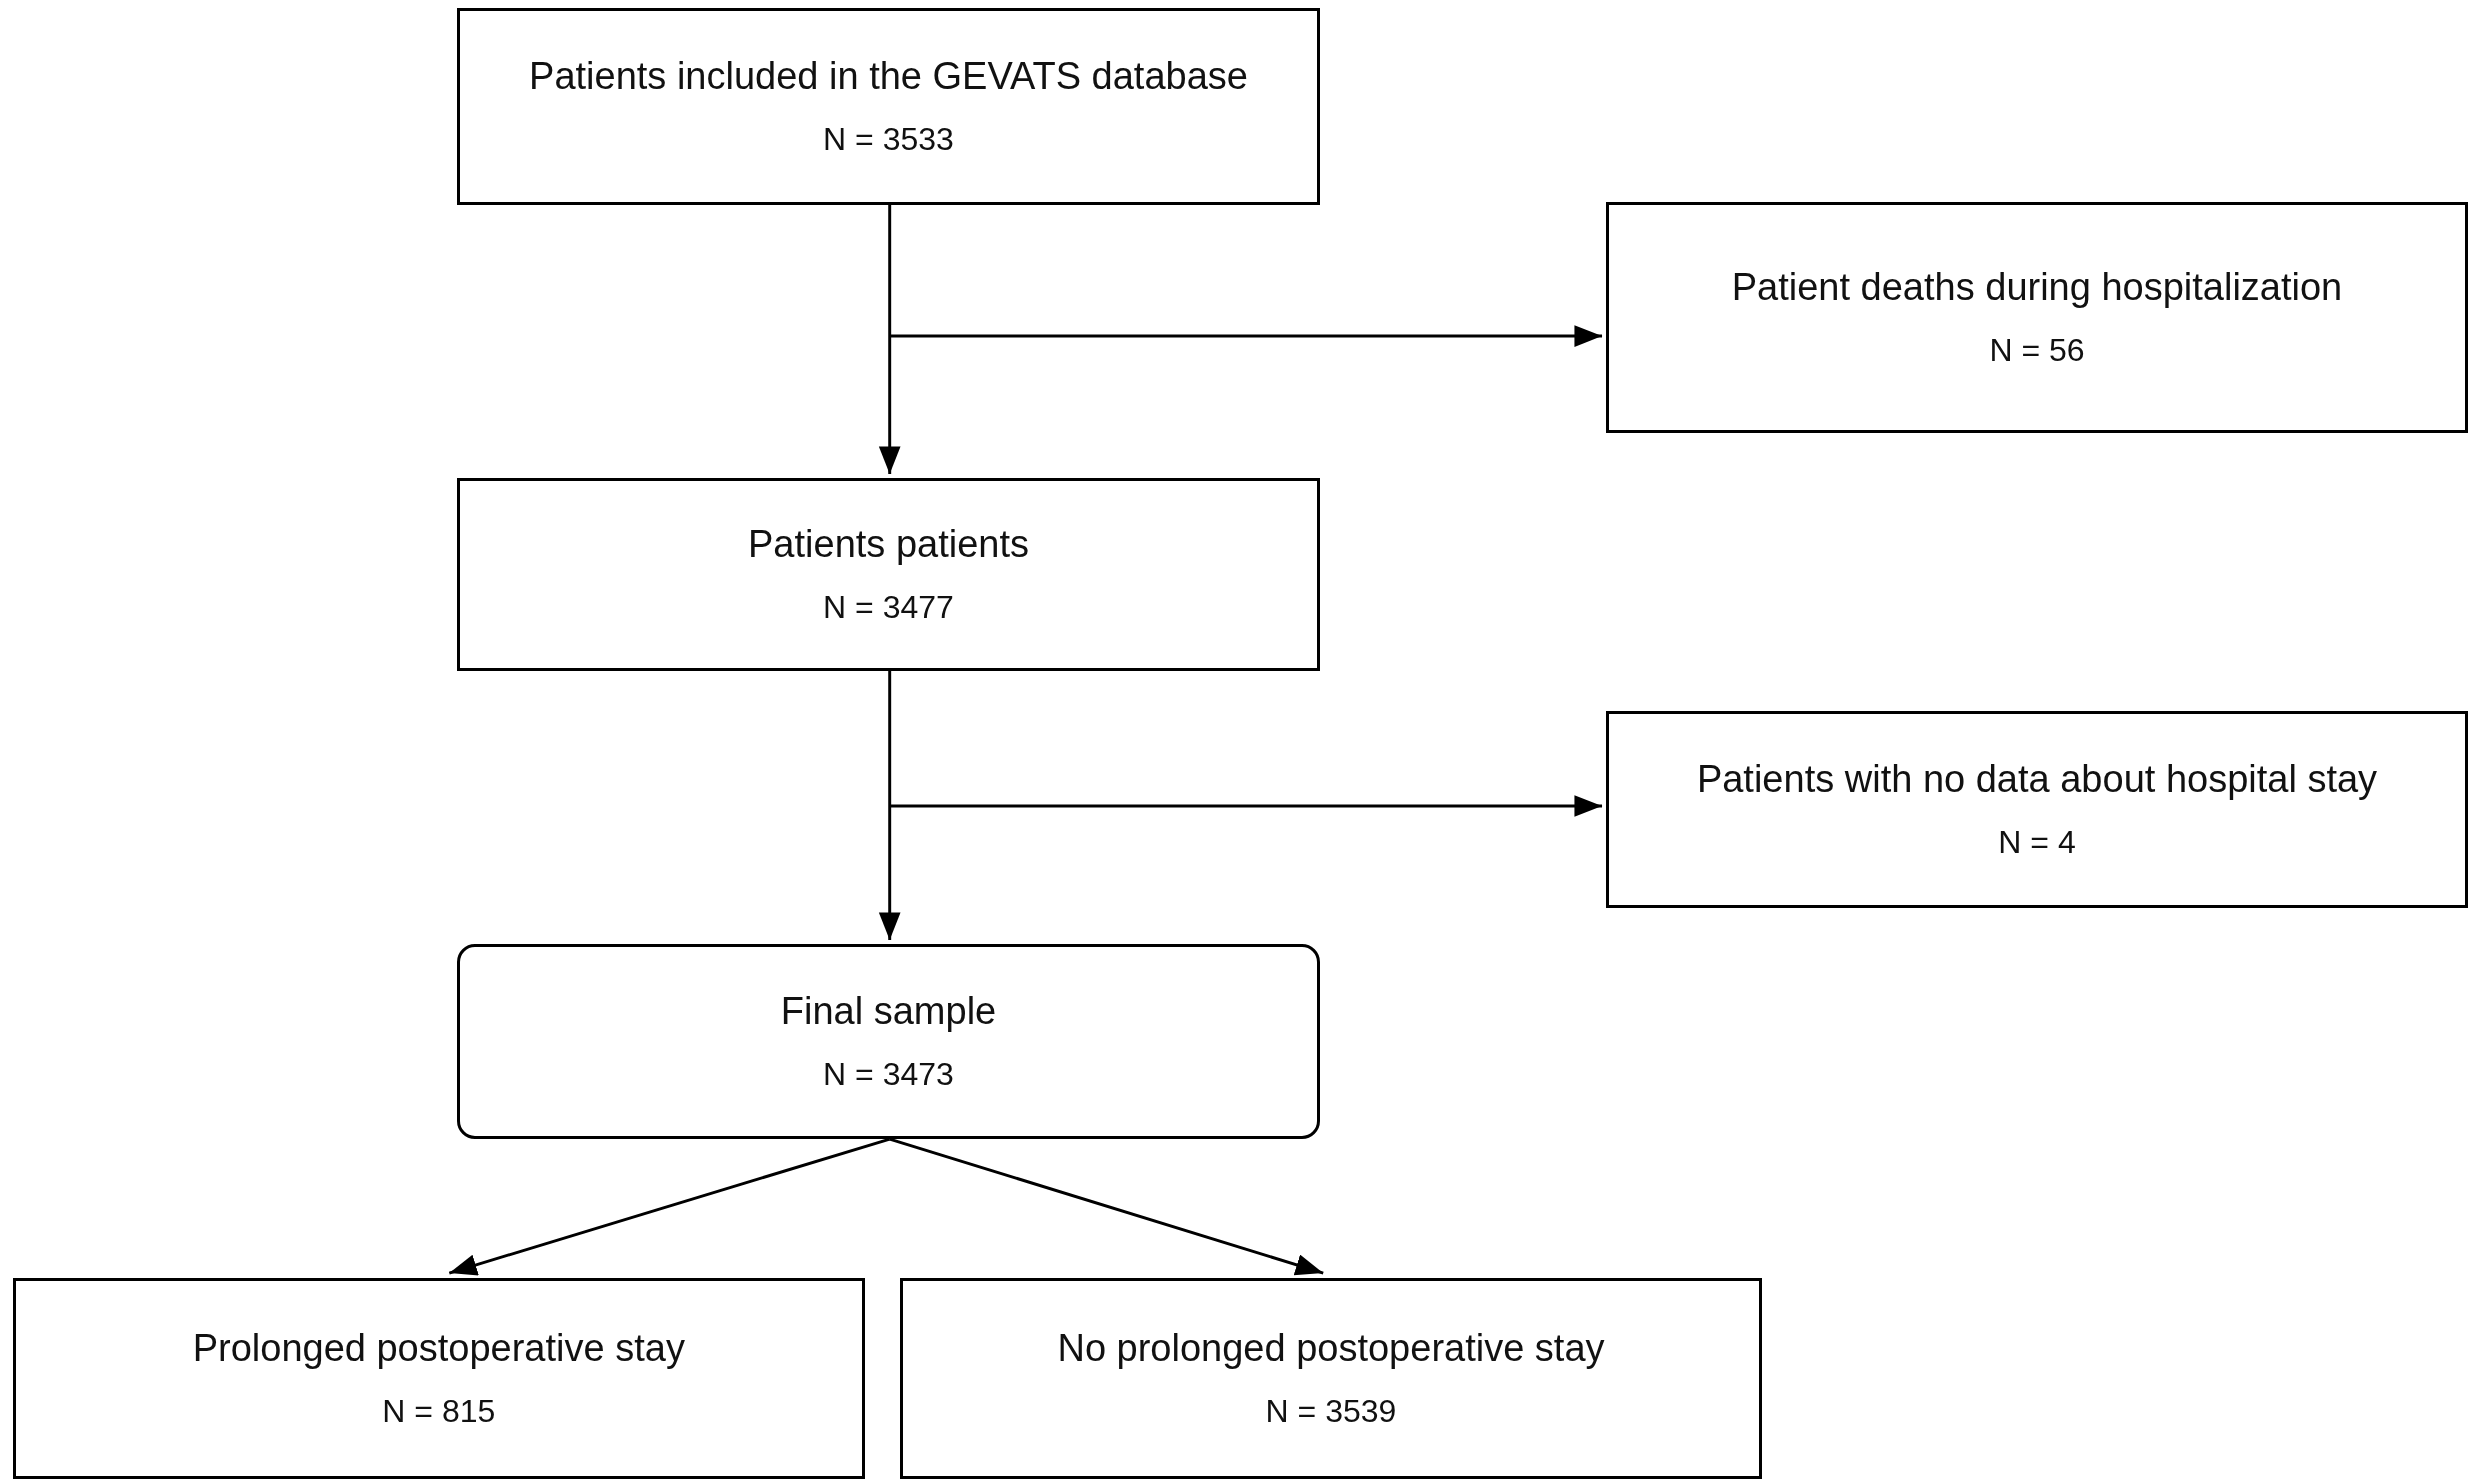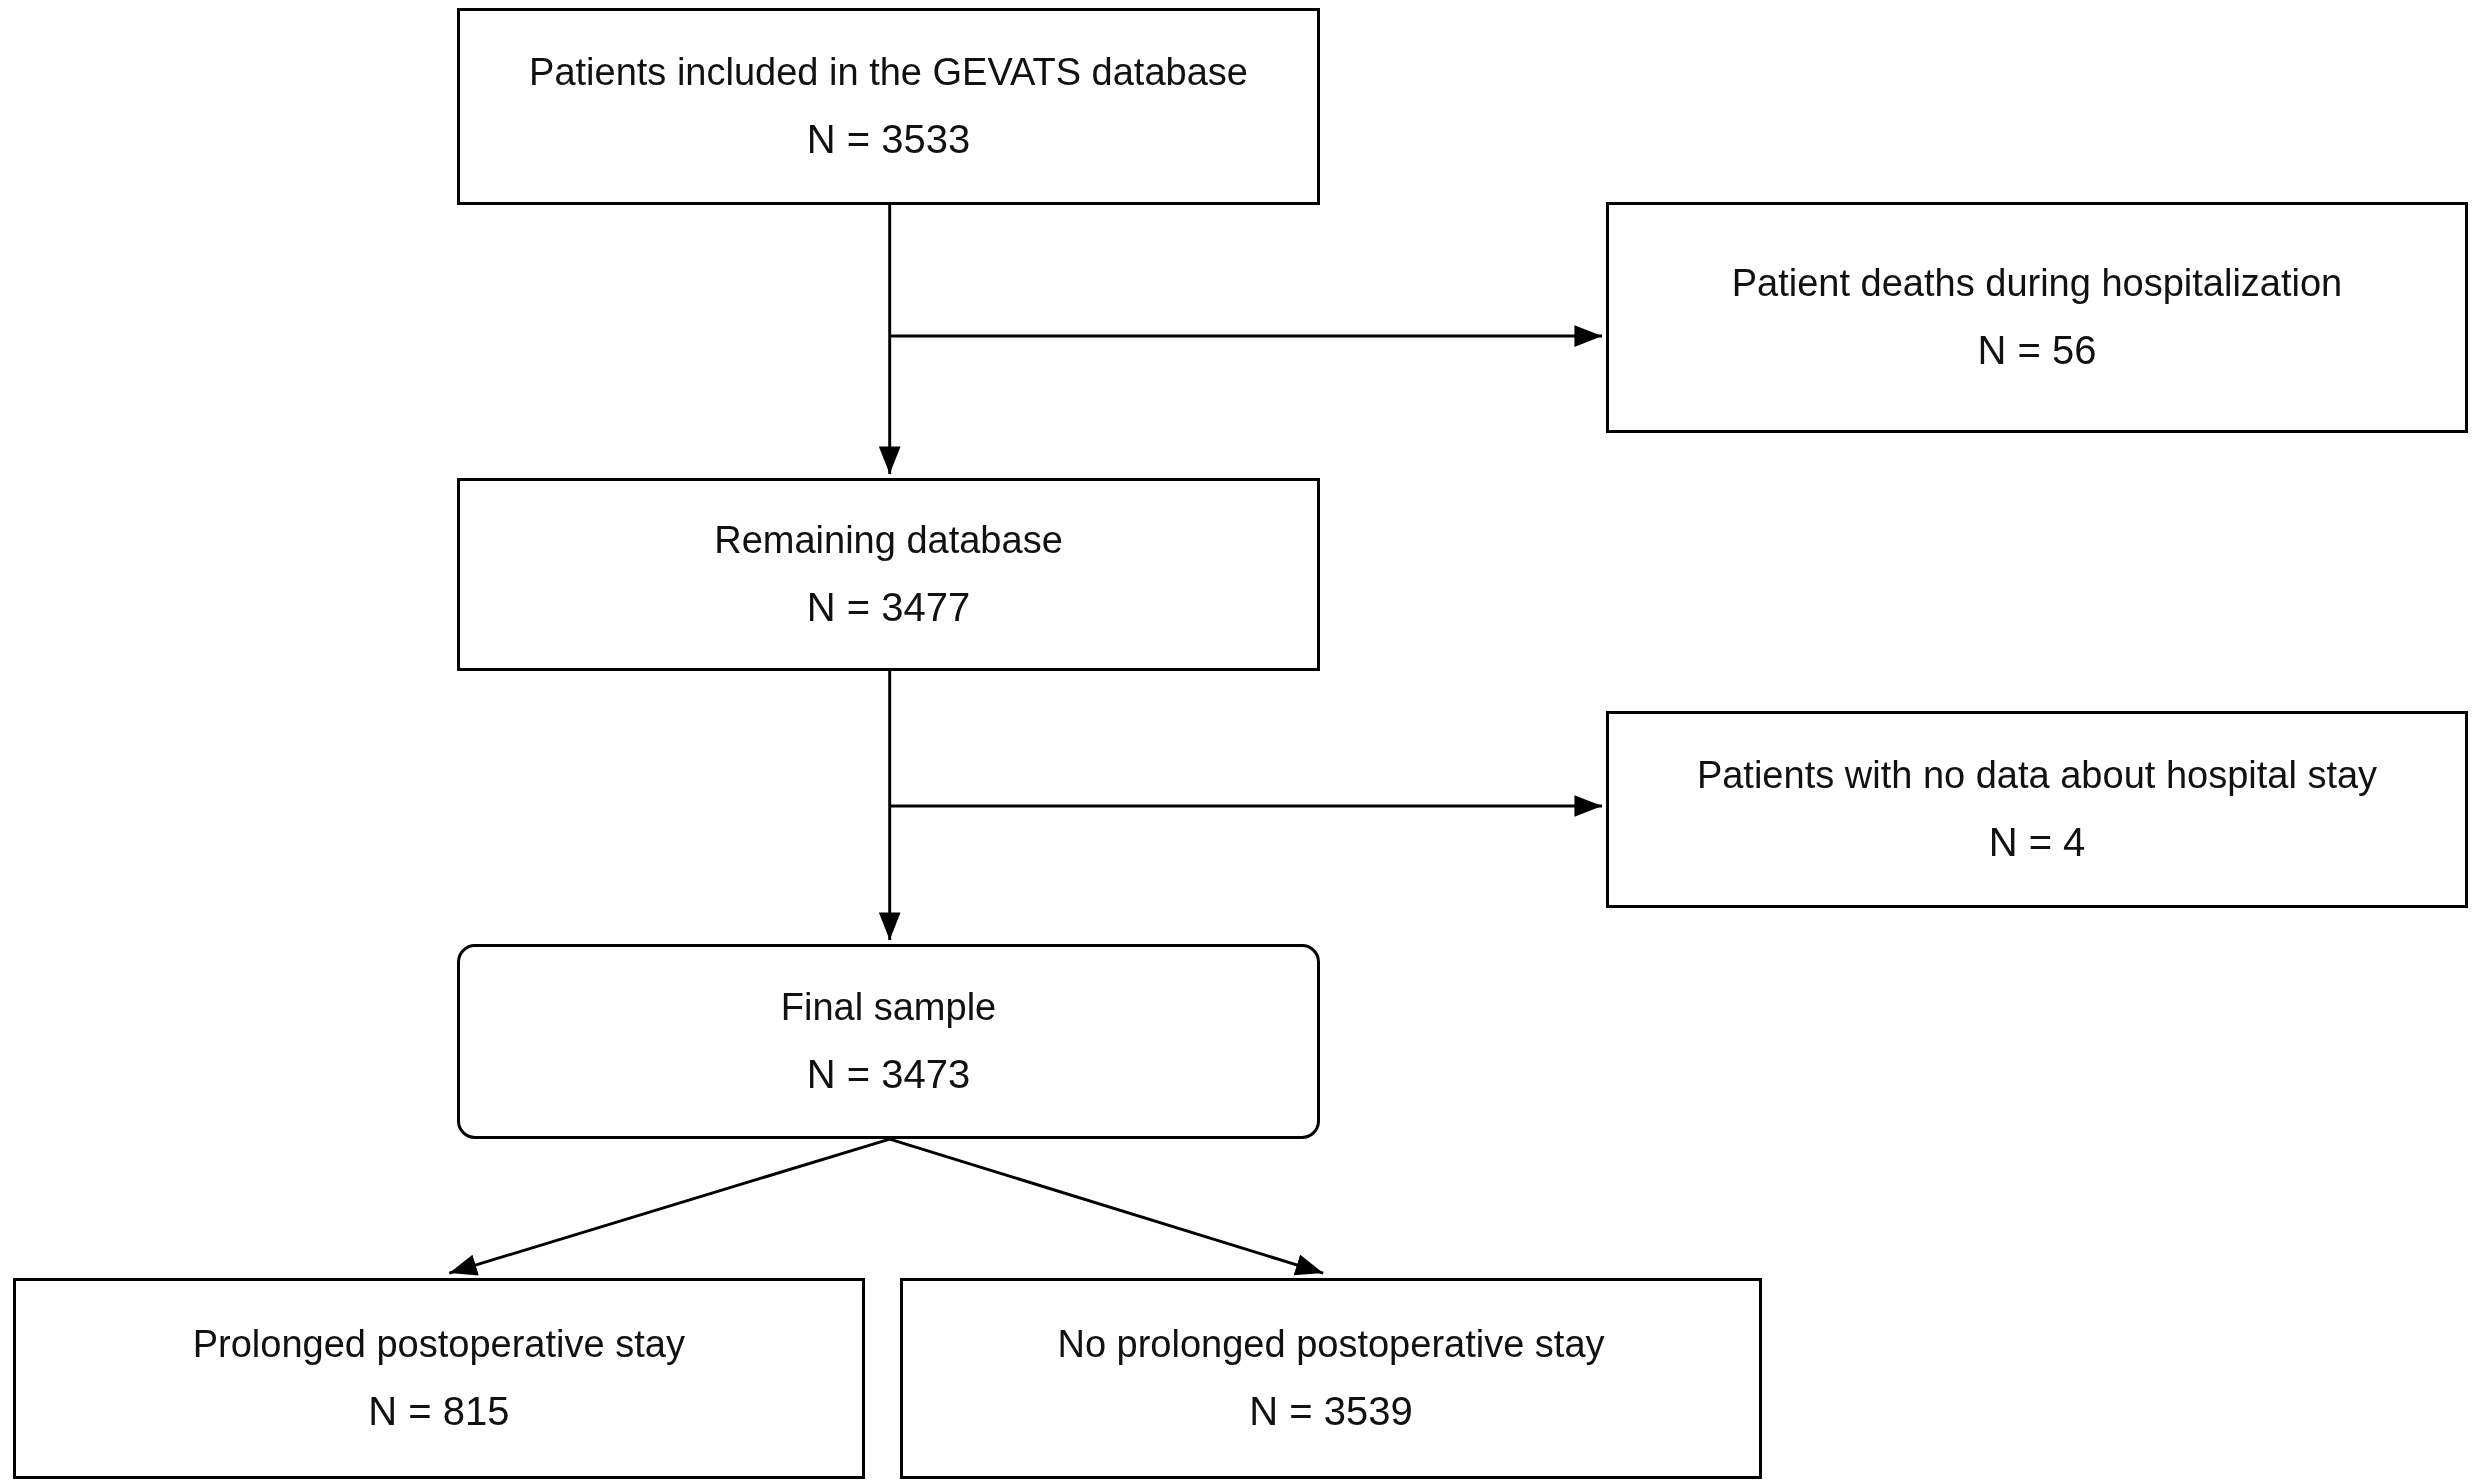--- a/index.html
+++ b/index.html
@@ -40,21 +40,21 @@
     gap: 21.7px;
     text-align: center;
     padding: 7.9px 19.7px;
   }
   .box-label {
     font-size: 38px;
     line-height: 1.15;
     color: #111111;
   }
   .box-n {
-    font-size: 40px;
+    font-size: 32px;
     line-height: 1.15;
     color: #111111;
   }
 </style>
 </head>
 <body>
 
 <div class="canvas">
 
   <svg class="arrows" viewBox="0 0 2511 1504" xmlns="http://www.w3.org/2000/svg">
@@ -75,21 +75,21 @@
     <div class="box-label">Patients included in the GEVATS database</div>
     <div class="box-n">N = 3533</div>
   </div>
 
   <div class="box" style="left:1606px; top:202px; width:862px; height:231px;">
     <div class="box-label">Patient deaths during hospitalization</div>
     <div class="box-n">N = 56</div>
   </div>
 
   <div class="box" style="left:457px; top:478px; width:863px; height:193px;">
-    <div class="box-label">Remaining database</div>
+    <div class="box-label">Patients patients</div>
     <div class="box-n">N = 3477</div>
   </div>
 
   <div class="box" style="left:1606px; top:711px; width:862px; height:197px;">
     <div class="box-label">Patients with no data about hospital stay</div>
     <div class="box-n">N = 4</div>
   </div>
 
   <div class="box" style="left:457px; top:944px; width:863px; height:195px;border-radius:18px;">
     <div class="box-label">Final sample</div>

